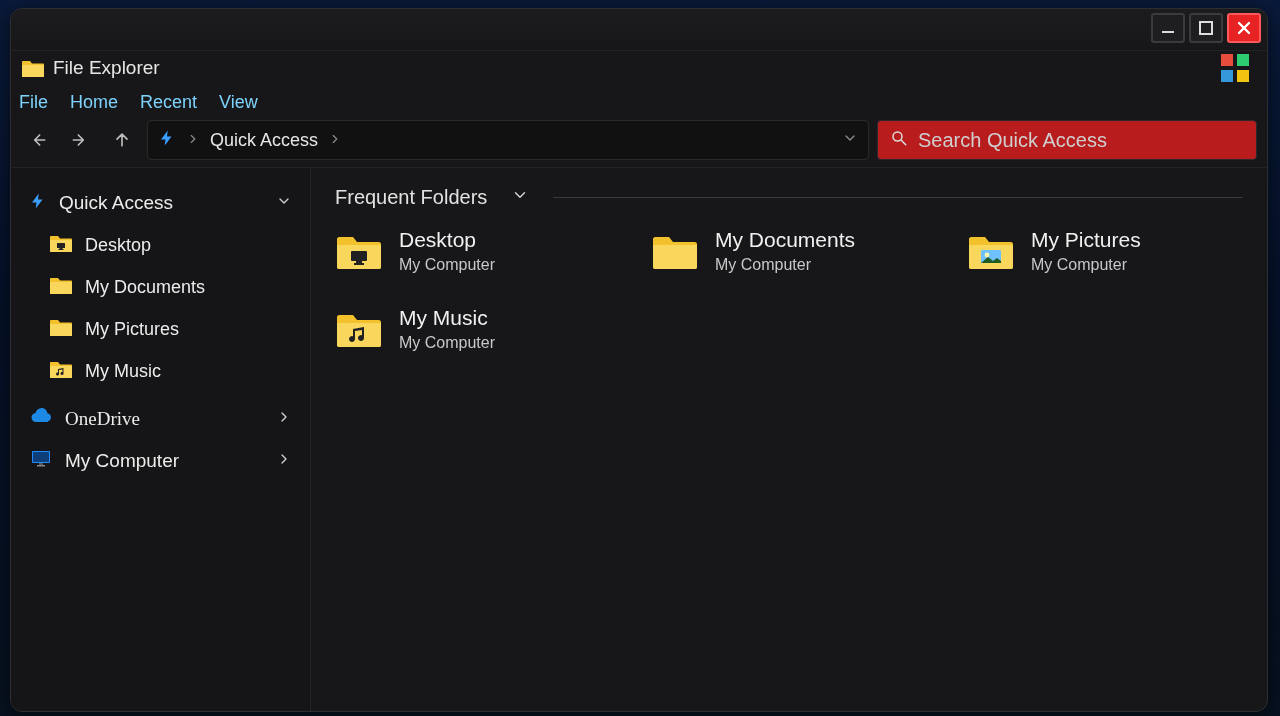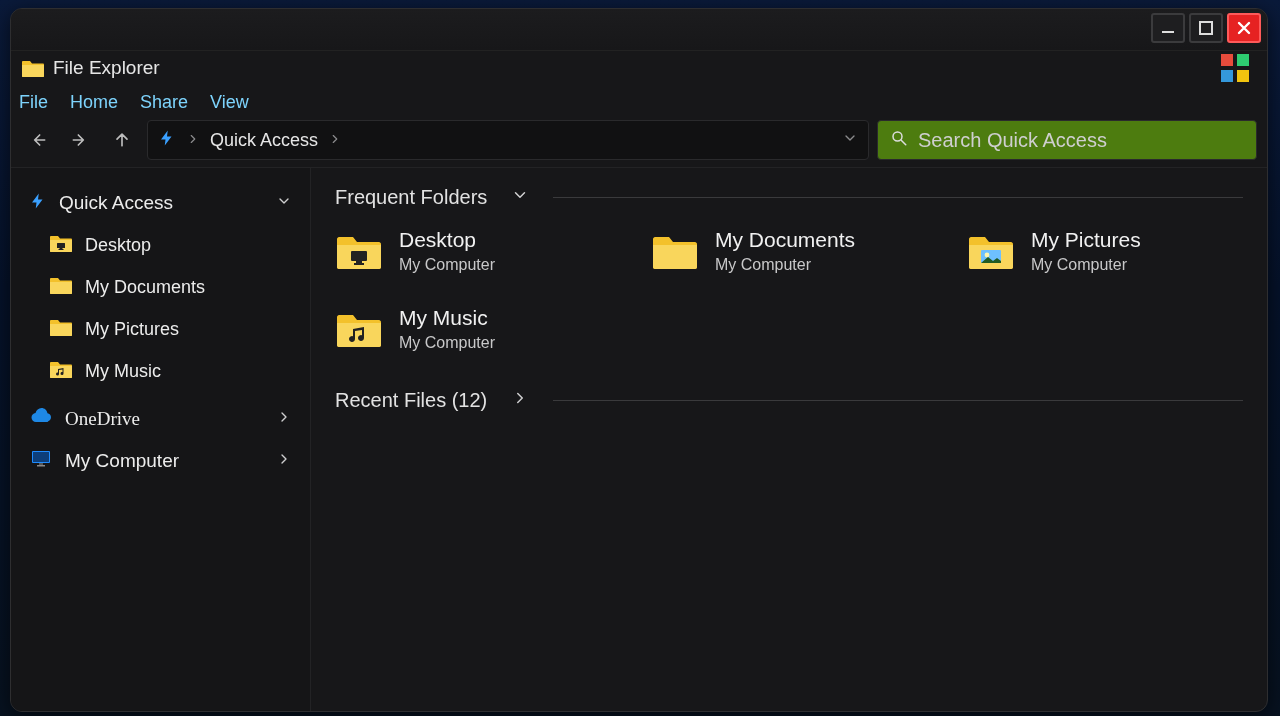--- a/index.html
+++ b/index.html
@@ -94,21 +94,21 @@
     border:1px solid #2a2a2c;
     border-radius:4px;
     display:flex; align-items:center;
     padding:0 10px; gap:10px;
     color:#e6e6e6; font-size:18px;
   }
   .address .chev { color:#8b8b8d; }
   .address .flex { flex:1; }
   .search {
     width:380px; height:40px;
-    background:#4d7c0f;
+    background:#b91c1c;
     border:1px solid #2a2a2c;
     border-radius:4px;
     display:flex; align-items:center; gap:10px;
     padding:0 12px;
   }
   .search input {
     flex:1; background:transparent; border:none; outline:none;
     color:#e6e6e6; font-size:20px;
   }
   .search input::placeholder{ color:#cfcfd0; }
@@ -265,21 +265,21 @@
       <span class="r"></span>
         <span class="g"></span>
         <span class="b"></span>
         <span class="y"></span>
     </span>
   </div>
 
   <div class="menubar">
     <div>File</div>
     <div>Home</div>
-    <div>Share</div>
+    <div>Recent</div>
     <div>View</div>
   </div>
 
   <div class="navrow">
     <div class="nav-btn">
         <svg width="20" height="20">
           <use href="#sym-arrow-left"></use>
         </svg>
       </div>
     <div class="nav-btn">
@@ -429,23 +429,16 @@
                 <use href="#sym-folder-music"></use>
               </svg>
             </span>
           <span class="labels">
             <div class="title">My Music</div>
             <div class="sub">My Computer</div>
           </span>
         </div>
       </div>
 
-      <div class="section-head">
-        <span>Recent Files (12)</span>
-        <span style="color:#cfcfd0"><svg width="18" height="18">
-              <use href="#sym-chev-right"></use>
-            </svg></span>
-        <span class="line"></span>
-      </div>
 
     </div>
   </div>
 </div>
 
 </body></html>

